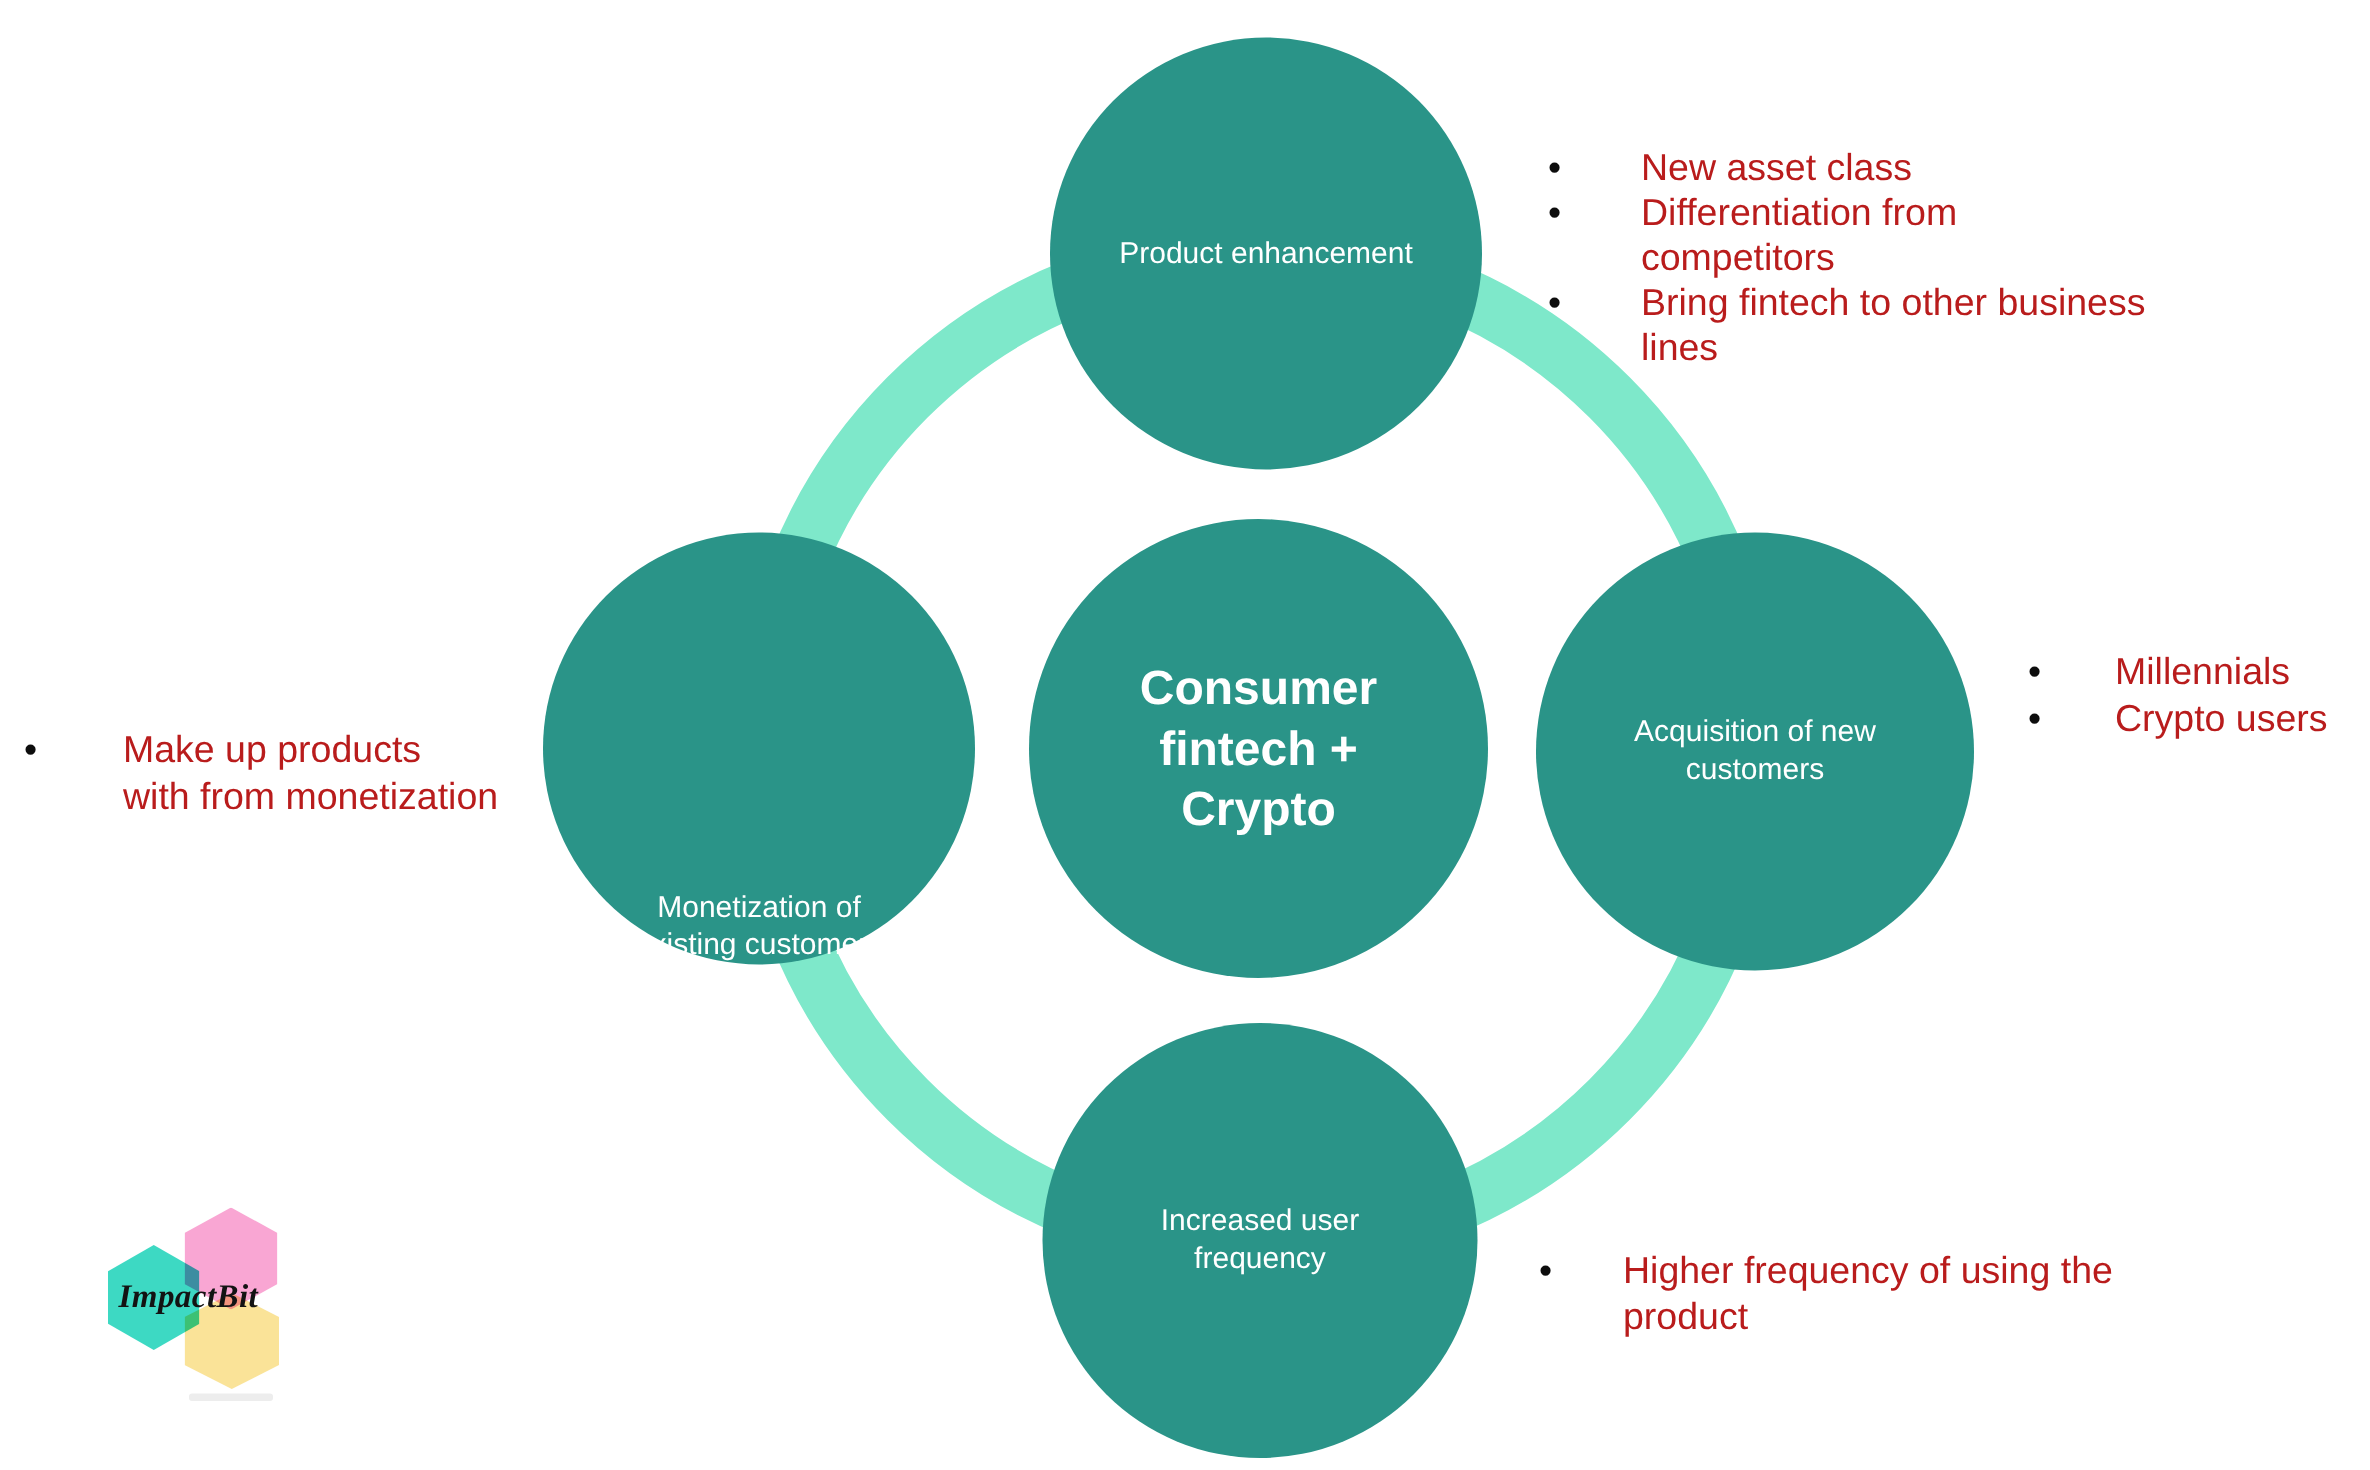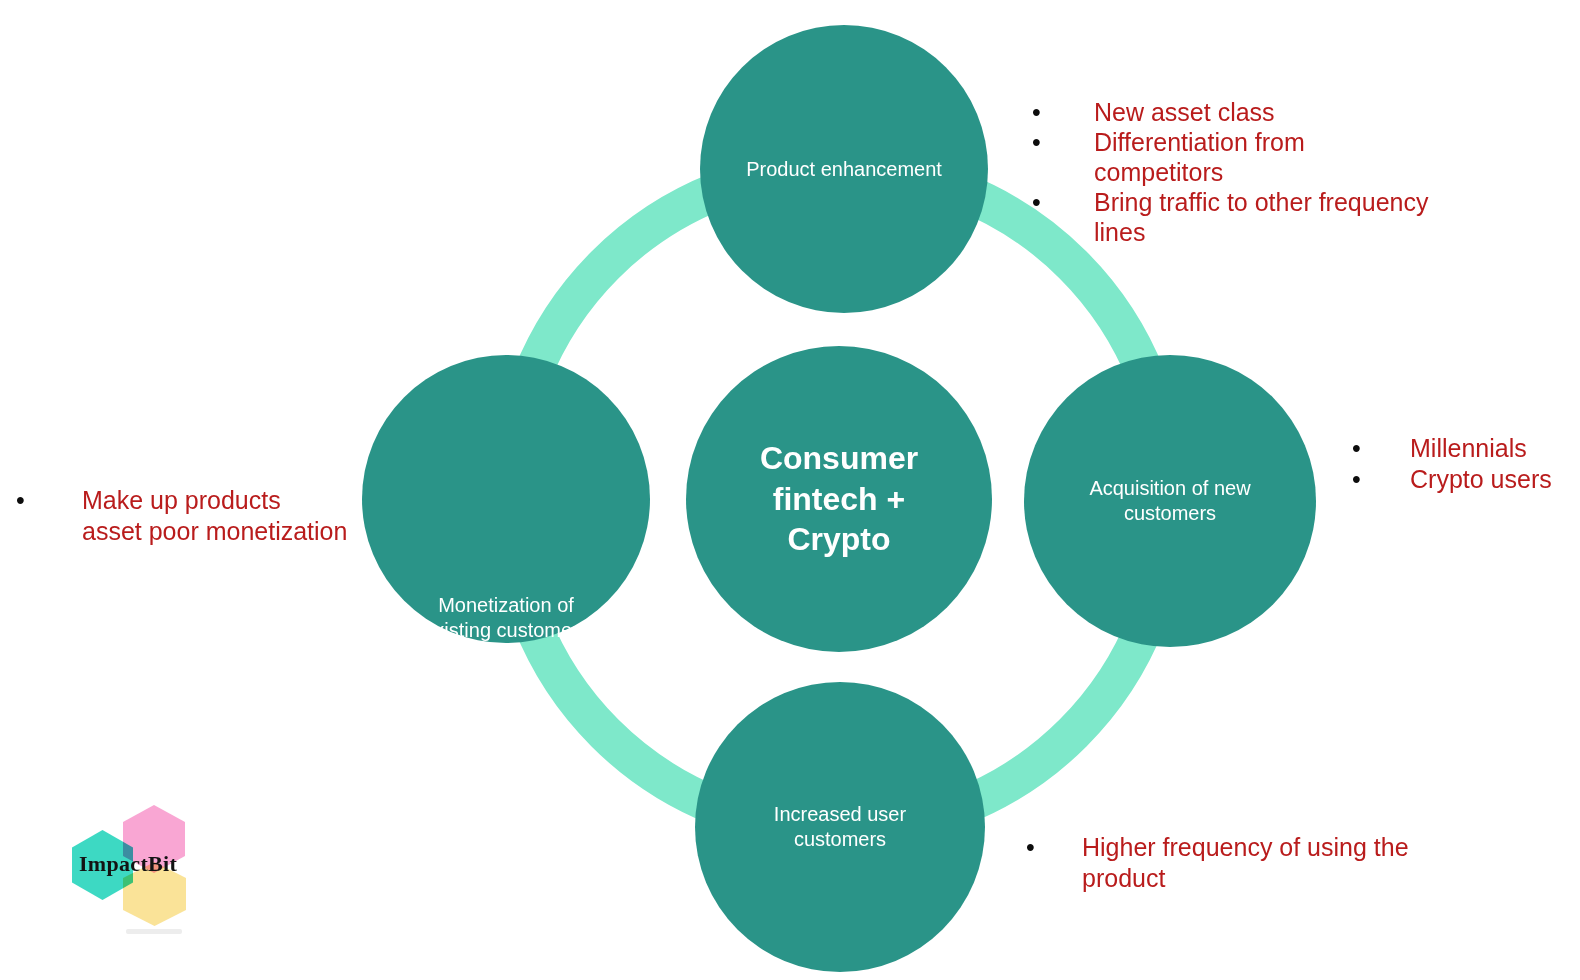--- a/index.html
+++ b/index.html
@@ -100,20 +100,21 @@
   .logo-text {
     position: absolute;
     left: 19px;
     top: 56px;
     font-family: "Liberation Serif", serif;
     font-weight: 700;
     font-size: 22px;
     color: #131313;
     white-space: nowrap;
     letter-spacing: 0.3px;
+    font-style: italic;
   }
   .logo-artifact {
     position: absolute;
     left: 66px;
     top: 134px;
     width: 56px;
     height: 5px;
     background: #ededed;
     border-radius: 2px;
   }
@@ -131,54 +132,54 @@
 
   <div class="node node-left">
     <span class="label">Monetization of existing customers</span>
   </div>
 
   <div class="node node-right">
     <span class="label">Acquisition of new customers</span>
   </div>
 
   <div class="node node-bottom">
-    <span class="label">Increased user customers</span>
+    <span class="label">Increased user frequency</span>
   </div>
 
   <div class="node node-center">
     <span class="label">Consumer fintech + Crypto</span>
   </div>
 
   <ul class="bullets bullets-top-right">
     <li>
       <span class="ln">New asset class</span>
     </li>
     <li>
       <span class="ln">Differentiation from</span>
       <span class="ln">competitors</span>
     </li>
     <li>
-      <span class="ln">Bring traffic to other frequency</span>
+      <span class="ln">Bring fintech to other business</span>
       <span class="ln">lines</span>
     </li>
   </ul>
 
   <ul class="bullets bullets-right">
     <li>
       <span class="ln">Millennials</span>
     </li>
     <li>
       <span class="ln">Crypto users</span>
     </li>
   </ul>
 
   <ul class="bullets bullets-left">
     <li>
       <span class="ln">Make up products</span>
-      <span class="ln">asset poor monetization</span>
+      <span class="ln">with from monetization</span>
     </li>
   </ul>
 
   <ul class="bullets bullets-bottom">
     <li>
       <span class="ln">Higher frequency of using the</span>
       <span class="ln">product</span>
     </li>
   </ul>
 

